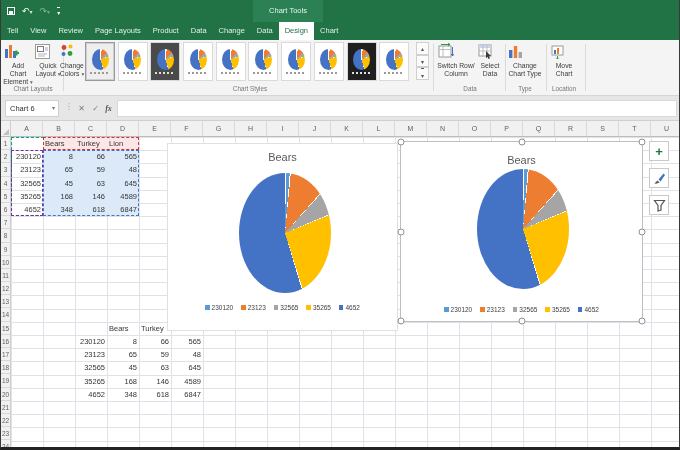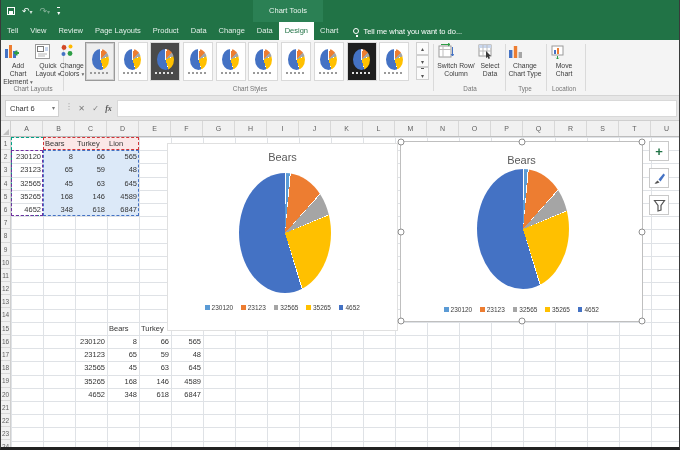--- a/index.html
+++ b/index.html
@@ -115,24 +115,20 @@
         <span class="tab">View</span>
         <span class="tab">Review</span>
         <span class="tab">Page Layouts</span>
         <span class="tab">Product</span>
         <span class="tab">Data</span>
         <span class="tab">Change</span>
         <span class="tab">Data</span>
         <span class="tab active">Design</span>
         <span class="tab">Chart</span>
       </div>
-    <div class="tellme">
-      <span class="bulb"></span>
-      <span>Tell me what you want to do...</span>
-    </div>
   </div>
 
   <div class="ribbon">
 
     <div class="rbtn" style="left:2px; width:30px;">
       <span class="ricon">
         <svg width="17" height="17" viewBox="0 0 17 17">
             <rect x="2" y="6" width="3" height="9" fill="#4472C4"></rect>
             <rect x="6" y="2" width="3" height="13" fill="#ED7D31"></rect>
             <rect x="10" y="8" width="3" height="7" fill="#4472C4"></rect>

